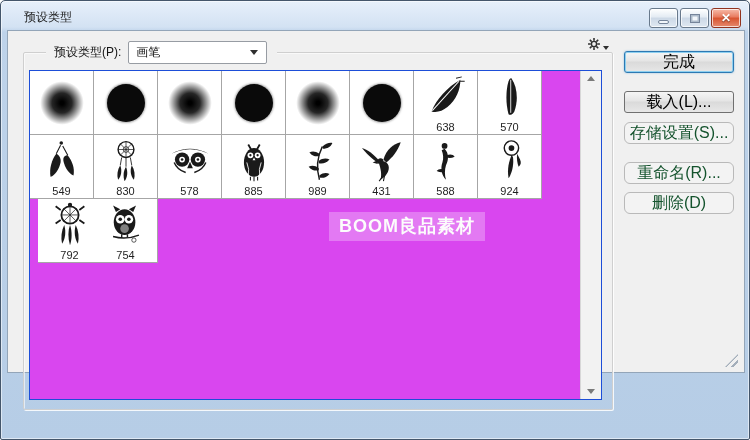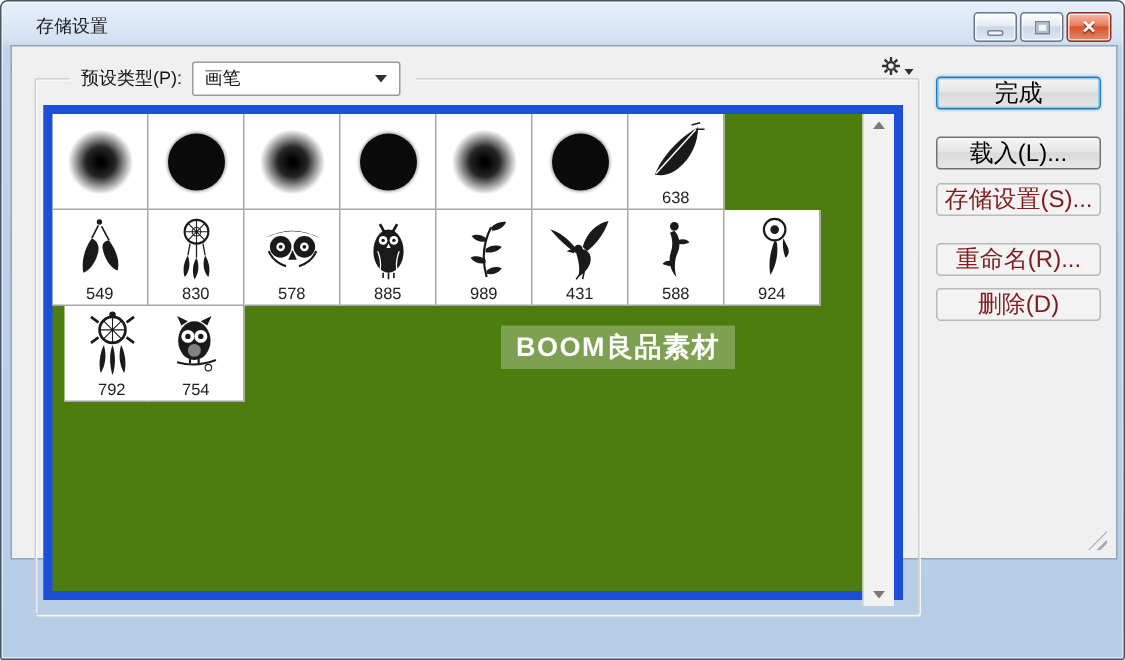--- a/index.html
+++ b/index.html
@@ -62,21 +62,21 @@
 
   
   .menu-btn{ position:absolute; left:579px; top:6px; z-index:3; display:flex; align-items:center; cursor:pointer; }
   .gear{ width:14px; height:14px; }
   .menu-caret{ width:0; height:0; margin:8px 0 0 2px;
     border-left:3px solid transparent; border-right:3px solid transparent; border-top:4px solid #2f2f2f; }
 
   
   .grid-wrap{
     position:absolute; left:21px; top:39px; width:573px; height:330px;
-    background:#4d7c0f; border:6px solid #1d4ed8;
+    background:#d946ef; border:1px solid #1d4ed8;
   }
   .grid{ position:absolute; left:0; top:0; width:550px; height:328px; }
   .cell{
     position:absolute; width:64px; height:64px; background:#fff;
     border-right:1px solid #a6a6a6; border-bottom:1px solid #a6a6a6; cursor:pointer;
   }
   .thumb{ pointer-events:none; }
   .thumb.soft-round{
     width:44px; height:44px; margin:10px auto 0; border-radius:50%;
     background:radial-gradient(circle, rgba(0,0,0,1) 6%, rgba(0,0,0,.85) 32%, rgba(0,0,0,0) 70%);
@@ -111,37 +111,37 @@
   .btn{
     position:absolute; left:0; width:110px; height:22px;
     font-family:"Liberation Sans", sans-serif; font-size:16px; color:#000;
     border:1px solid #707070; border-radius:3px; cursor:pointer;
     background:linear-gradient(#f6f6f6,#e5e5e5 45%,#dadada 50%,#e7e7e7);
   }
   .btn.default{
     border-color:#2c79b3;
     box-shadow:inset 0 0 0 1px #8ed0f0, 0 0 2px rgba(60,150,210,.55);
   }
-  .btn.disabled{ border-color:#b9b9b9; background:#f3f3f3; color:#7f1d1d; cursor:default; }
+  .btn.disabled{ border-color:#b9b9b9; background:#f3f3f3; color:#14532d; cursor:default;border-radius:6px; }
   .pos-done{ top:20px; } .pos-load{ top:60px; } .pos-save-set{ top:91px; }
   .pos-rename{ top:131px;text-align:center; } .pos-delete{ top:161px; }
 
   
   .resize-grip{
     position:absolute; right:6px; bottom:5px; width:13px; height:13px; cursor:nwse-resize;
     background:repeating-linear-gradient(135deg, transparent 0 3px, #a3aeba 3px 5px);
     clip-path:polygon(100% 0, 100% 100%, 0 100%);
   }
 </style>
 </head>
 <body>
 
 <div class="window">
   <div class="titlebar">
-    <span class="title">存储设置</span>
+    <span class="title">预设类型</span>
     <div class="cap-btn cap-min">
       <span class="glyph-min"></span>
     </div>
     <div class="cap-btn cap-max">
       <span class="glyph-max"></span>
     </div>
     <div class="cap-btn cap-close">
       <span class="glyph-close">✕</span>
     </div>
   </div>
@@ -185,20 +185,28 @@
           <div class="cell" style="left: 320px; top: 0px;">
             <div class="thumb hard-round"></div>
           </div>
           <div class="cell" style="left: 384px; top: 0px;">
             <div class="thumb feather-diagonal">
               <svg class="art" viewBox="0 0 64 64">
                 <use href="#feather-diagonal"></use>
               </svg>
             </div>
             <span class="cell-num">638</span>
+          </div>
+          <div class="cell" style="left: 448px; top: 0px;">
+            <div class="thumb feather-vertical">
+              <svg class="art" viewBox="0 0 64 64">
+                <use href="#feather-vertical"></use>
+              </svg>
+            </div>
+            <span class="cell-num">570</span>
           </div>
           <div class="cell" style="left: 0px; top: 64px;">
             <div class="thumb feather-beads">
               <svg class="art" viewBox="0 0 64 64">
                 <use href="#feather-beads"></use>
               </svg>
             </div>
             <span class="cell-num">549</span>
           </div>
           <div class="cell" style="left: 64px; top: 64px;">

